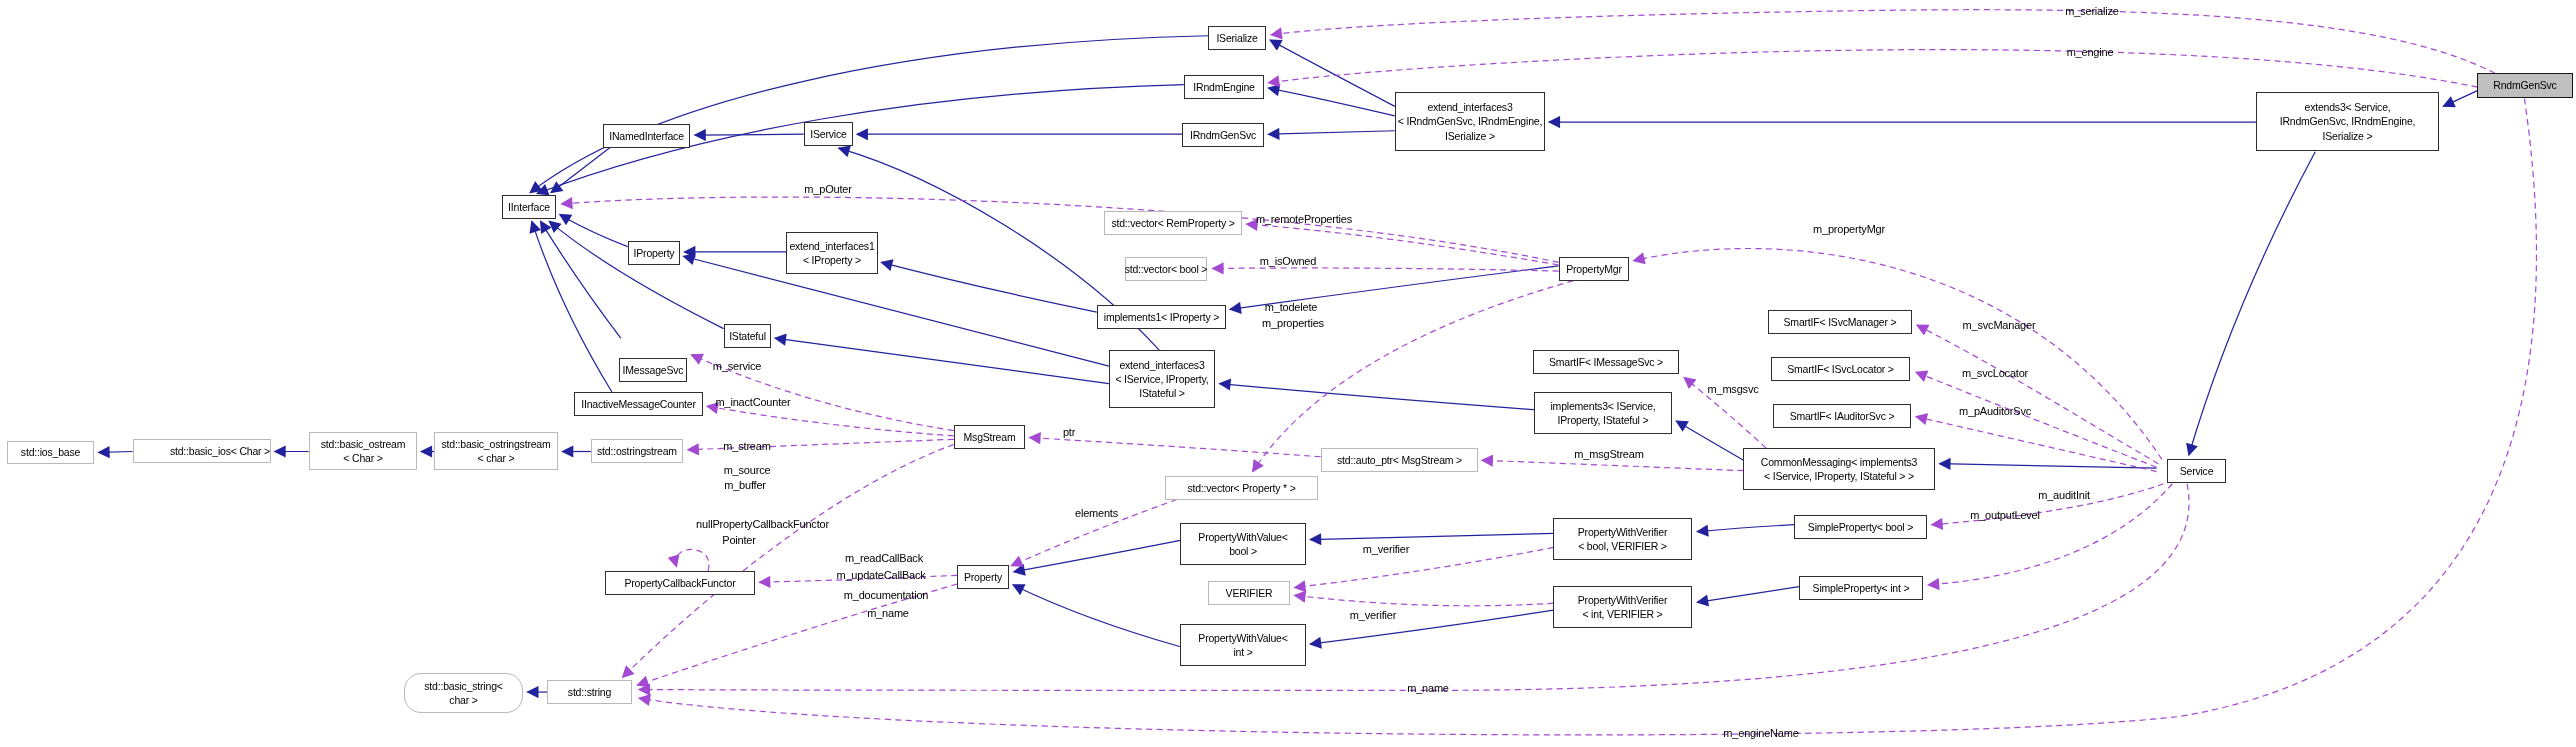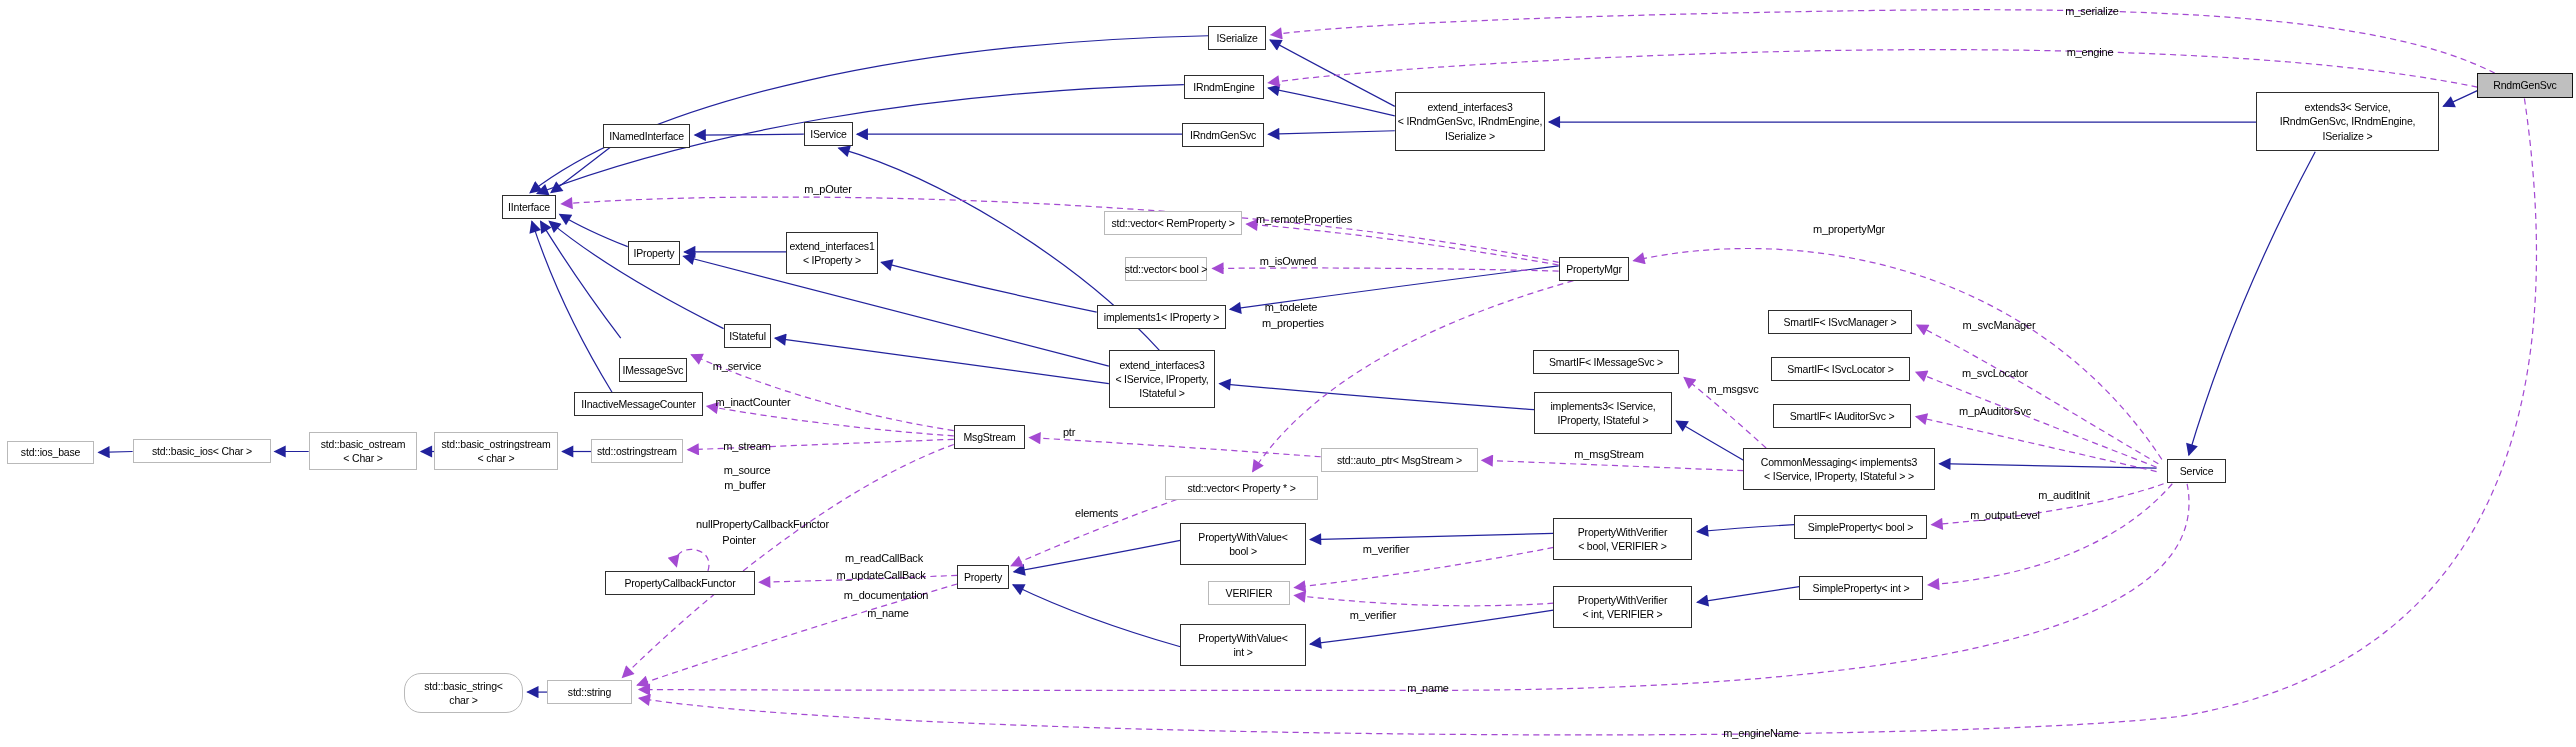--- a/index.html
+++ b/index.html
@@ -92,21 +92,21 @@
         <path d="M 812 655 C 822 624 768 622 776 650" class="edge-usage" marker-end="url(#arrow-usage)"></path>
         <path d="M 1350 573 Q 1258 606 1160 649" class="edge-usage" marker-end="url(#arrow-usage)"></path>
         <path d="M 1782 628 Q 1640 656 1485 674" class="edge-usage" marker-end="url(#arrow-usage)"></path>
         <path d="M 1782 692 Q 1640 701 1485 683" class="edge-usage" marker-end="url(#arrow-usage)"></path>
       </g>
   </svg>
   <div id="node-layer">
       <div class="node std" style="left: 7px; top: 441px; width: 87px; height: 23px;">
         <span>std::ios_base</span>
       </div>
-      <div class="node std" style="left: 133px; top: 439px; width: 138px; height: 24.4px;">
+      <div class="node std" style="left: 133px; top: 439px; width: 138px; height: 24.4px; align-items: flex-end;">
         <span>std::basic_ios&lt; Char &gt;</span>
       </div>
       <div class="node std" style="left: 309px; top: 432px; width: 108px; height: 38px;">
         <span>std::basic_ostream</span>
         <span>&lt; Char &gt;</span>
       </div>
       <div class="node std" style="left: 434px; top: 432px; width: 124px; height: 38px;">
         <span>std::basic_ostringstream</span>
         <span>&lt; char &gt;</span>
       </div>

